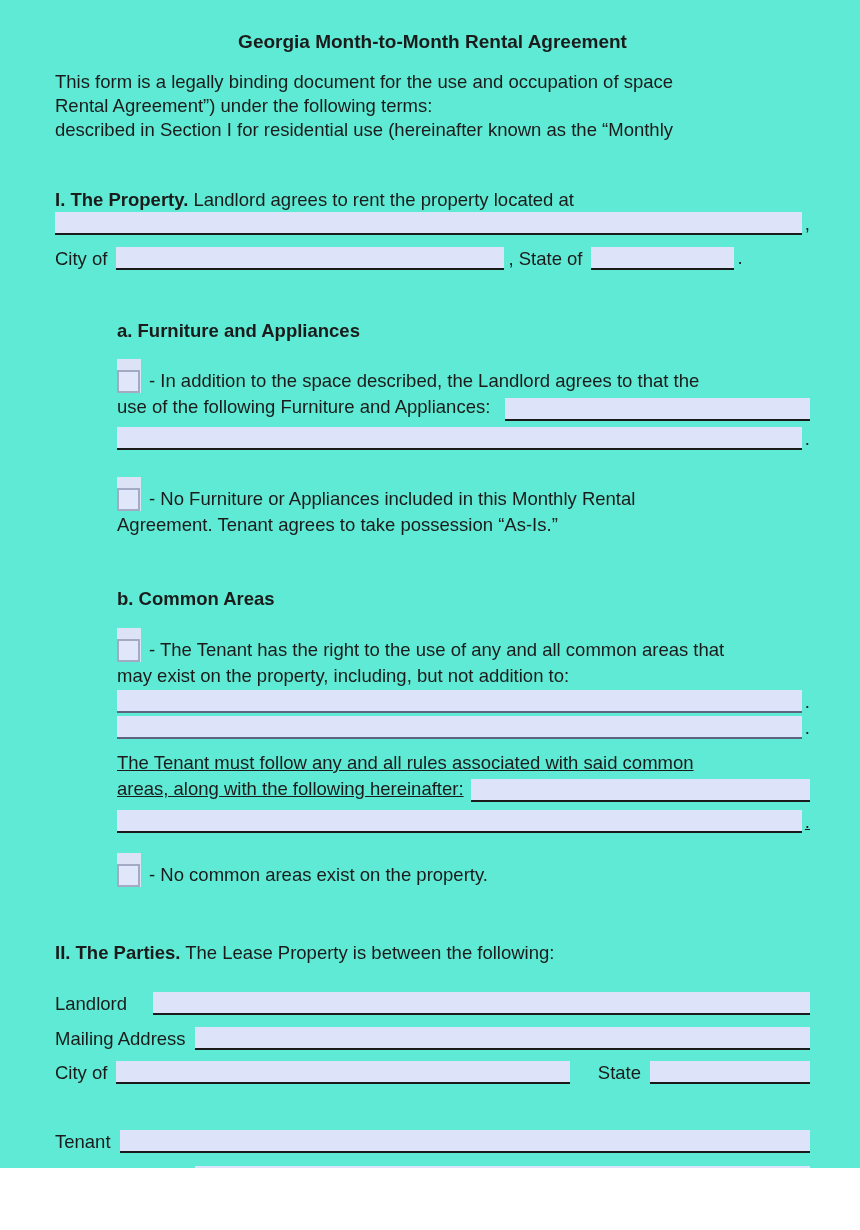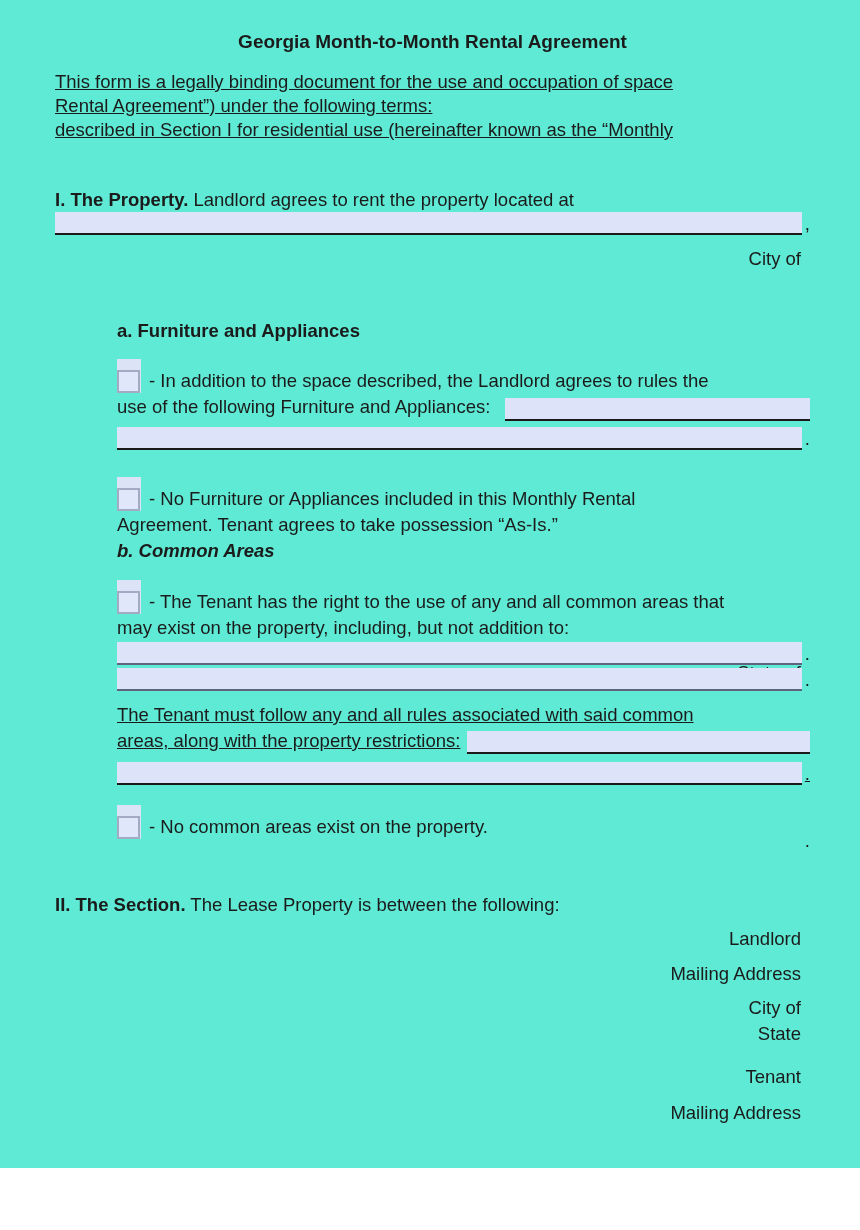--- a/index.html
+++ b/index.html
@@ -8,28 +8,28 @@
     width:860px;height:1168px;
     background:#5eead4;
     font-family:"Liberation Sans","DejaVu Sans",sans-serif;
     font-size:18.5px;color:#1b1b1b;
     box-sizing:border-box;
     padding:30px 50px 0 55px;
     overflow:hidden;
   }
   .title{font-size:19px;font-weight:bold;text-align:center;line-height:24px;}
   .intro{margin-top:16px;}
-  .intro div{line-height:24px;text-decoration:underline;}
+  .intro div{line-height:24px;}
   .sec-heading{line-height:24px;}
   .sec-heading .b{font-weight:bold;}
   .sub-heading{font-weight:bold;line-height:24px;}
   .indent{margin-left:62px;}
 
   
-  .row{display:flex;align-items:flex-end;height:24px;flex-direction:column;}
+  .row{display:flex;height:24px;}
   .row .lbl{white-space:nowrap;line-height:24px;padding-right:9px;}
   .field{
     background:var(--field-bg,#dde3f8);
     height:21px;
     border-bottom:2px solid var(--field-underline,#1a1a1a);
     flex:1 1 auto;
     box-sizing:content-box;
   }
   .field.gray{border-bottom-color:#5c6480;}
   .suffix{line-height:22px;padding-left:3px;white-space:nowrap;}
@@ -61,28 +61,28 @@
   .para-flex{display:flex;align-items:flex-end;height:27px;}
   .para-flex .txt{line-height:27px;white-space:nowrap;}
 
   
   .mt-sec1{margin-top:46px;}
   .m-cityrow{margin-top:12px;}
   .mt-a{margin-top:48px;}
   .mt-cb1{margin-top:13px;}
   .mt-fld{margin-top:6px;}
   .mt-cb2{margin-top:24px;}
-  .mt-b{font-style:italic;}
+  .mt-b{margin-top:48px;}
   .mt-cb3{margin-top:14px;}
   .mt-fld2{margin-top:3px;}
   .mt-rules{margin-top:12px;text-decoration:underline;}
   .mt-fld3{margin-top:8px;}
   .mt-cb4{margin-top:17px;}
   .mt-sec2{margin-top:54px;}
-  .mt-r1{margin-top:10px;gap:17px;}
+  .mt-r1{margin-top:27px;gap:17px;}
   .mt-r2{margin-top:11px;}
   .mt-r3{margin-top:10px;}
   .mt-tenant{margin-top:45px;}
   .mt-r4{margin-top:12px;}
 </style>
 </head>
 <body>
 
 <div class="page">
 
@@ -110,21 +110,21 @@
   </div>
 
   <div class="indent">
     <div class="sub-heading mt-a">a. Furniture and Appliances</div>
 
     <div class="mt-cb1">
       <div class="cb-line">
         <span class="checkbox">
             <span class="box"></span>
           </span>
-        <span class="txt">- In addition to the space described, the Landlord agrees to rules the</span>
+        <span class="txt">- In addition to the space described, the Landlord agrees to that the</span>
       </div>
       <div class="cb-cont-flex">
         <span class="txt">use of the following Furniture and Appliances:</span>
         <div class="field" style="margin-left:2px;"></div>
       </div>
       <div class="field-line mt-fld">
         <div class="field"></div>
         <span class="suffix">.</span>
       </div>
     </div>
@@ -155,39 +155,39 @@
       </div>
       <div class="field-line mt-fld2">
         <div class="field gray"></div>
         <span class="suffix">.</span>
       </div>
     </div>
 
     <div class="para mt-rules">
       <div class="pl">The Tenant must follow any and all rules associated with said common</div>
       <div class="para-flex">
-        <span class="txt">areas, along with the property restrictions:</span>
+        <span class="txt">areas, along with the following hereinafter:</span>
         <div class="field" style="margin-left:7px;"></div>
       </div>
       <div class="field-line mt-fld3">
         <div class="field"></div>
         <span class="suffix">.</span>
       </div>
     </div>
 
     <div class="cb-line mt-cb4">
       <span class="checkbox">
           <span class="box"></span>
         </span>
       <span class="txt">- No common areas exist on the property.</span>
     </div>
   </div>
 
   <div class="sec-heading mt-sec2">
-    <span class="b">II. The Section.</span><span> The Lease Property is between the following:</span>
+    <span class="b">II. The Parties.</span><span> The Lease Property is between the following:</span>
   </div>
 
   <div class="row mt-r1">
     <span class="lbl">Landlord</span>
     <div class="field"></div>
   </div>
   <div class="row mt-r2">
     <span class="lbl">Mailing Address</span>
     <div class="field"></div>
   </div>

